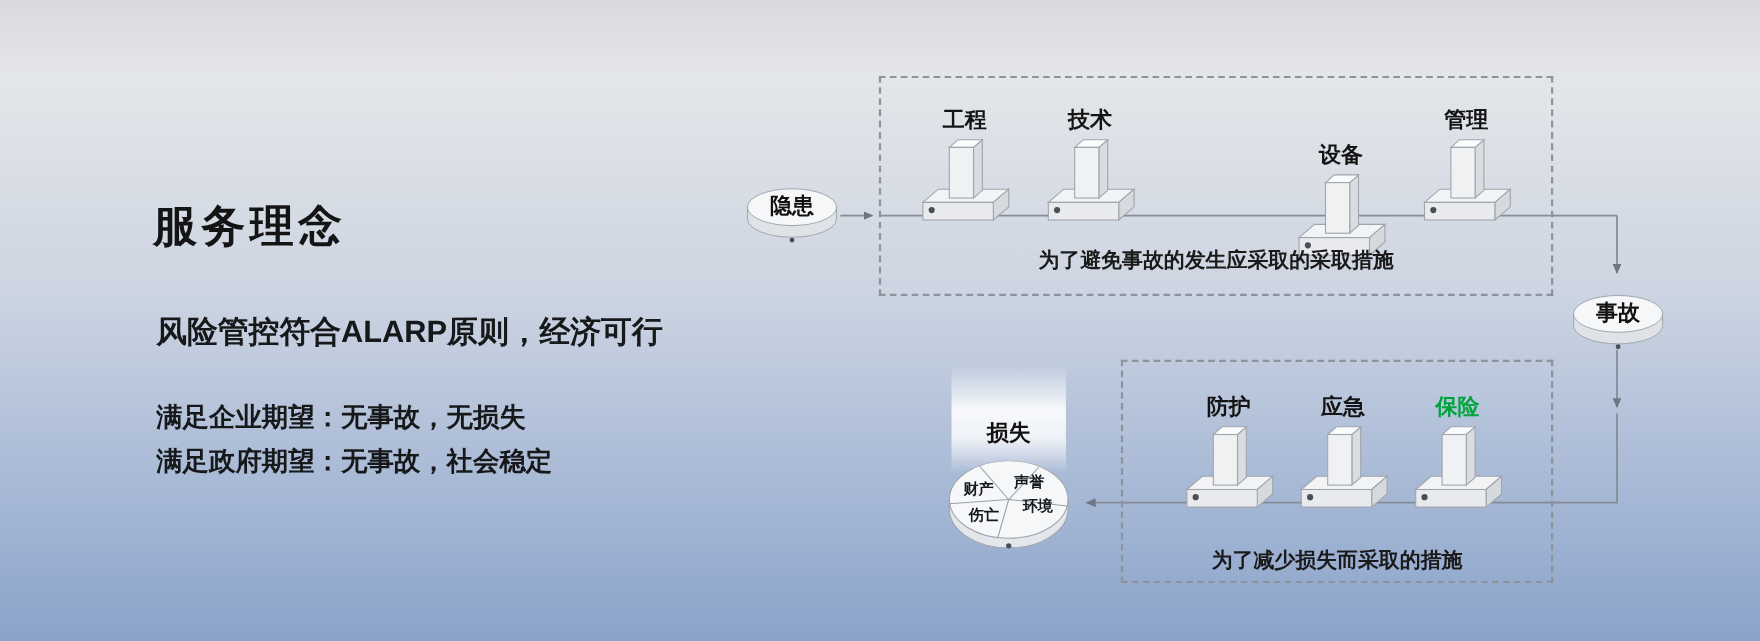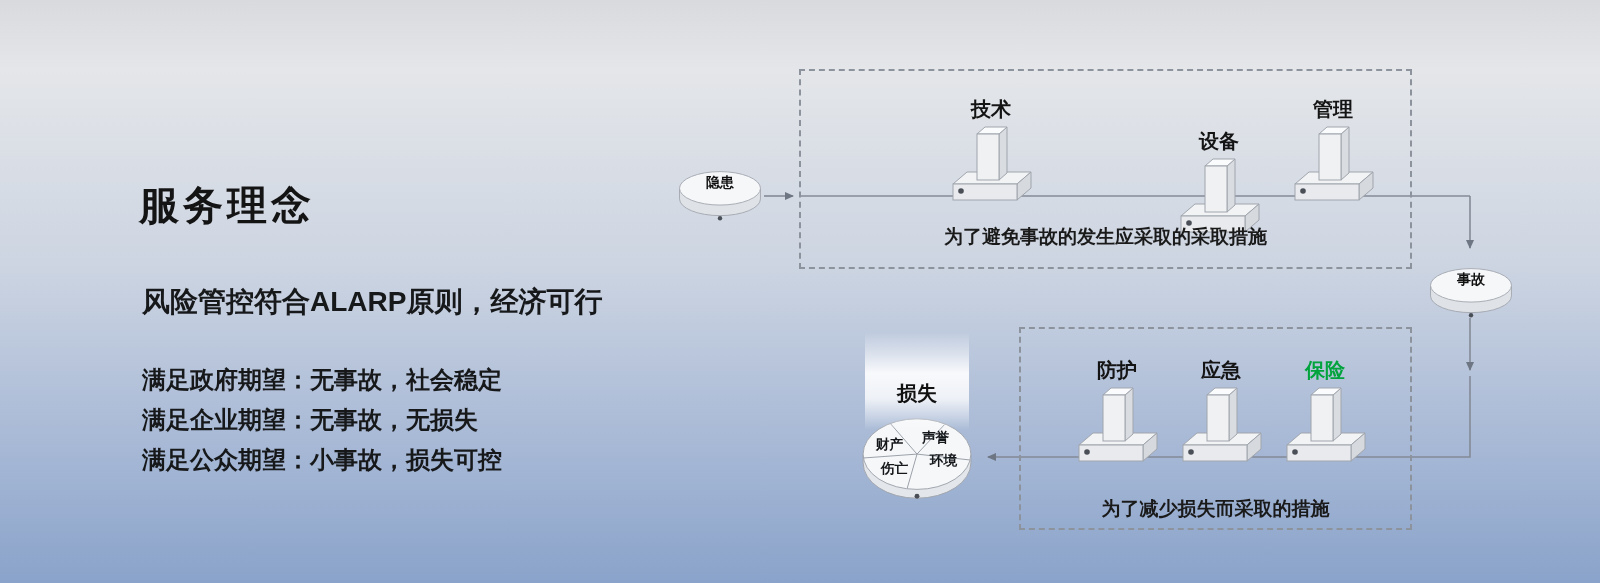--- a/index.html
+++ b/index.html
@@ -16,21 +16,21 @@
   .dashed-box { border:2px dashed #8d939c; }
   .box-top { left:799px; top:69px; width:613px; height:200px; }
   .box-bottom { left:1019px; top:327px; width:393px; height:203px; }
   .caption { font-size:19px; font-weight:700; text-align:center; color:#1a1a1a; }
   .caption-top { left:799px; top:224px; width:613px; }
   .caption-bottom { left:1019px; top:496px; width:393px; }
   .barrier { width:100px; text-align:center; }
   .barrier-label { font-size:20px; font-weight:700; height:26px; line-height:26px; color:#141414; }
   .barrier svg { margin:0 auto; }
   .disk-node { width:88px; }
-  .disk-label { position:absolute; left:0; top:7px; width:100%; text-align:center; font-size:14px; font-weight:700; }
+  .disk-label { position:absolute; left:0; top:7px; width:100%; text-align:center; font-size:20px; font-weight:700; }
   .loss { left:858px; top:338px; width:118px; height:170px; }
   .loss-glow { position:absolute; left:7px; top:-6px; width:104px; height:98px; pointer-events:none;
     background:linear-gradient(180deg, rgba(255,255,255,0) 0%, rgba(255,255,255,0.9) 42%, rgba(255,255,255,0.78) 68%, rgba(255,255,255,0) 100%); }
   .loss-label { position:absolute; left:0; top:42px; width:100%; text-align:center; font-size:20px; font-weight:700; }
   .loss-pie { position:absolute; left:0; top:72px; }
   .pie-text { font-size:14px; font-weight:700; fill:#15181b; }
   svg { display:block; }
   .connectors { position:absolute; left:0; top:0; }
 </style>
 </head>
@@ -56,23 +56,22 @@
       </g>
       <marker id="arrowhead" markerWidth="10" markerHeight="10" refX="8" refY="4" orient="auto" markerUnits="userSpaceOnUse">
         <path d="M0,0 L9,4 L0,8 Z" fill="#6e7683"></path>
       </marker>
     </defs>
   </svg>
 
   <div class="abs title">服务理念</div>
   <div class="abs subtitle">风险管控符合ALARP原则，经济可行</div>
   <div class="abs expectations">
+    <div>满足企业期望：无事故，无损失</div>
     <div>满足政府期望：无事故，社会稳定</div>
-    <div>满足企业期望：无事故，无损失</div>
-    <div>满足公众期望：小事故，损失可控</div>
   </div>
 
   <svg class="connectors" width="1600" height="583">
     <g fill="none" stroke="#848b97" stroke-width="1.6">
       <path d="M764 196 H793" marker-end="url(#arrowhead)"></path>
       <path d="M800 196 H1470"></path>
       <path d="M1470 196 V248" marker-end="url(#arrowhead)"></path>
       <path d="M1470 318 V370" marker-end="url(#arrowhead)"></path>
       <path d="M1470 376 V457 H1021"></path>
       <path d="M1019 457 H988" marker-end="url(#arrowhead)"></path>
@@ -89,20 +88,26 @@
     <div class="disk-label">隐患</div>
   </div>
 
   <div class="abs disk-node" style="left:1427px; top:264px;">
     <svg viewBox="0 0 100 62" width="88" height="55">
         <use href="#disk-shape"></use>
       </svg>
     <div class="disk-label">事故</div>
   </div>
 
+  <div class="abs barrier" style="left:827px; top:96px;">
+    <div class="barrier-label" style="color: rgb(20, 20, 20);">工程</div>
+    <svg viewBox="0 0 100 80" width="100" height="84">
+        <use href="#barrier-shape"></use>
+      </svg>
+  </div>
   <div class="abs barrier" style="left:941px; top:96px;">
     <div class="barrier-label" style="color: rgb(20, 20, 20);">技术</div>
     <svg viewBox="0 0 100 80" width="100" height="84">
         <use href="#barrier-shape"></use>
       </svg>
   </div>
   <div class="abs barrier" style="left:1169px; top:96px;margin-top:32px;">
     <div class="barrier-label" style="color: rgb(20, 20, 20);">设备</div>
     <svg viewBox="0 0 100 80" width="100" height="84">
         <use href="#barrier-shape"></use>

